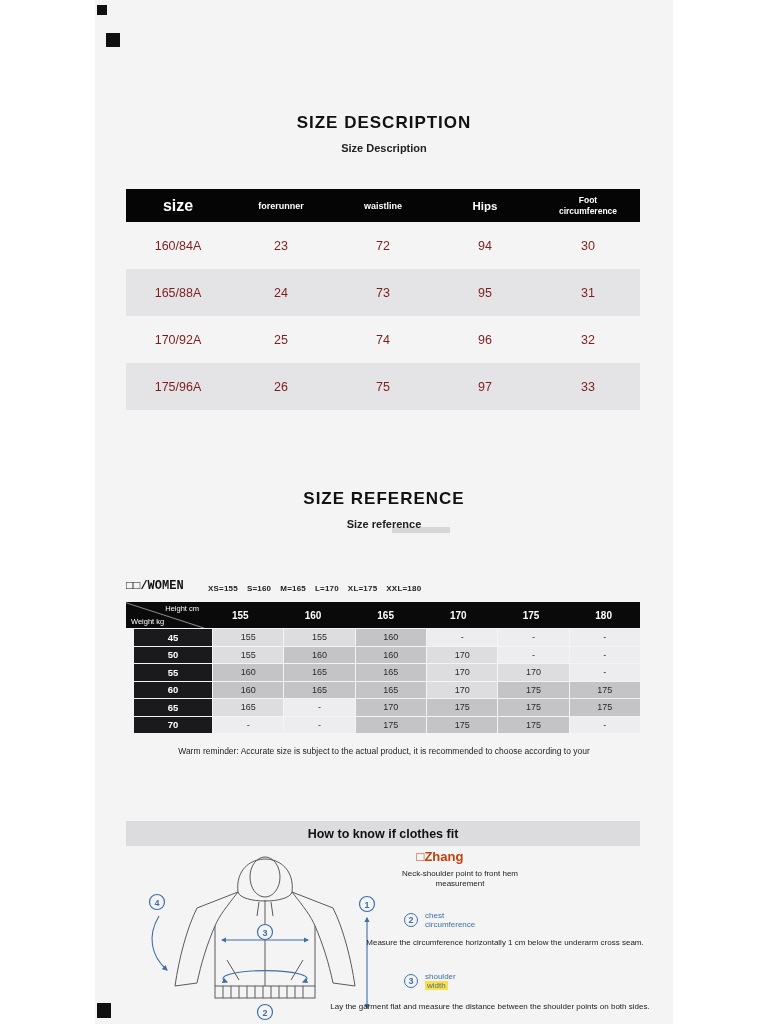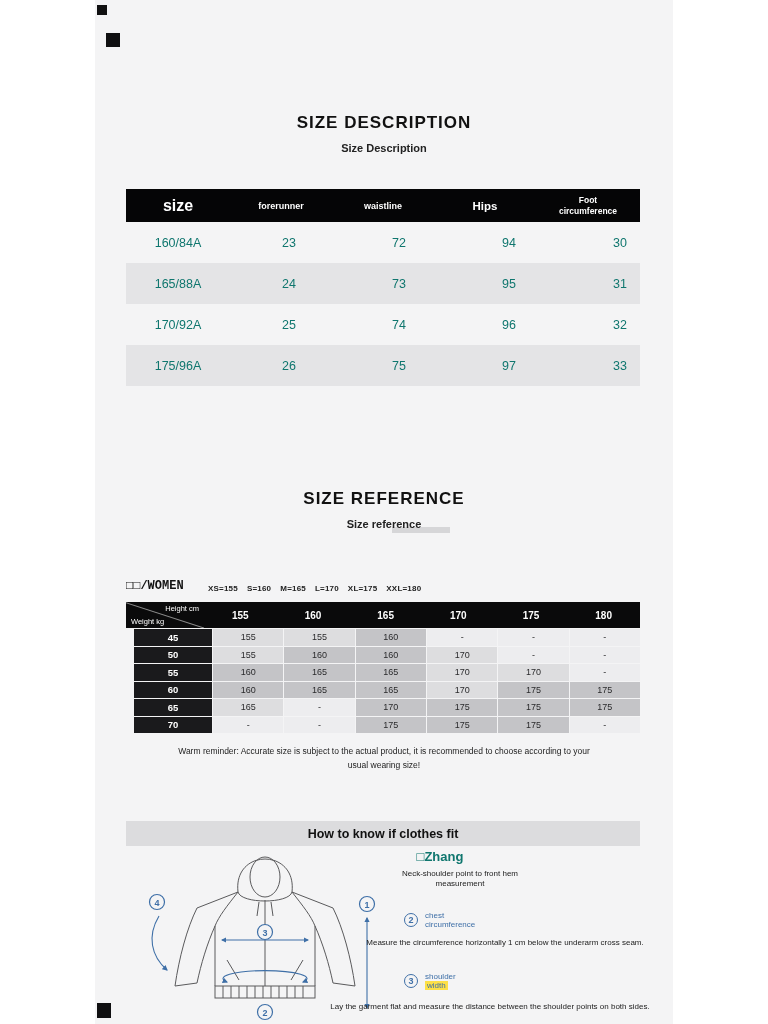--- a/index.html
+++ b/index.html
@@ -37,21 +37,21 @@
   .t1-head {
     display:grid; grid-template-columns:104px 102px 102px 102px 104px;
     background:#050506; color:#fff; height:33px; align-items:center; text-align:center;
   }
   .h-size { font-size:16px; font-weight:700; }
   .h-small { font-size:9px; font-weight:700; }
   .h-hips { font-size:11.5px; font-weight:700; }
   .h-foot { font-size:8.5px; font-weight:700; line-height:1.2; padding:0 18px; }
   .t1-row {
     display:grid; grid-template-columns:104px 102px 102px 102px 104px;
-    height:41px; align-items:center; text-align:center; font-size:12.5px; color:#0f766e;gap:8px;
+    height:47px; align-items:center; text-align:center; font-size:12.5px; color:#7f1d1d;
   }
   .t1-row.odd { background:#e4e4e6; }
   .t1-cell.first { font-size:12.5px; }
 
   
   .gender-label { position:absolute; left:31px; top:579px; font-size:12px; font-weight:700; color:#111;font-family:Liberation Mono, monospace; }
   .legend { position:absolute; left:113px; top:584px; font-size:8px; font-weight:700; color:#222; letter-spacing:.2px; }
   .legend span { margin-right:9px; }
 
   
@@ -79,21 +79,21 @@
   .s1 { background:#dddddf; }
   .s2 { background:#c4c4c7; }
 
   .reminder { position:absolute; left:0; top:745px; width:578px; text-align:center; font-size:8.5px; line-height:1.6; color:#222; }
 
   .fit-banner {
     position:absolute; left:31px; top:783px; width:514px; height:25px;
     background:#dcdcde; display:flex; align-items:center; justify-content:center;
     font-size:12.5px; font-weight:700; color:#111;margin-top:38px;
   }
-  .m1-title { position:absolute; left:300px; top:849px; width:90px; text-align:center; font-size:13px; font-weight:700; color:#0f766e; }
+  .m1-title { position:absolute; left:300px; top:849px; width:90px; text-align:center; font-size:13px; font-weight:700; color:#c2410c; }
   .m1-d1 { position:absolute; left:280px; top:869px; width:170px; text-align:center; font-size:8px; color:#222; }
   .m1-d2 { position:absolute; left:280px; top:879px; width:170px; text-align:center; font-size:8px; color:#222; }
   .num-chip {
     position:absolute; width:14px; height:14px; border:1.2px solid #3e6fa7; border-radius:50%;
     color:#3e6fa7; font-size:9px; font-weight:700; display:flex; align-items:center; justify-content:center;
     background:#f4f4f5;
   }
   .chip-chest { left:309px; top:913px; }
   .chip-shoulder { left:309px; top:974px; }
   .lab-8 { position:absolute; font-size:8px; color:#3e6fa7; }
@@ -225,21 +225,20 @@
             <div class="m-cell s2">175</div>
             <div class="m-cell s2">175</div>
             <div class="m-cell s2">175</div>
             <div class="m-cell s0">-</div>
           </div>
         </div>
     </div>
 
     <div class="reminder">
       <div>Warm reminder: Accurate size is subject to the actual product, it is recommended to choose according to your</div>
-      <div>usual wearing size!</div>
     </div>
 
     <div class="fit-banner">How to know if clothes fit</div>
 
     <svg class="jacket-svg" width="270" height="196" viewBox="0 0 270 196">
       <defs>
         <marker id="ah" viewBox="0 0 10 10" refX="8" refY="5" markerWidth="5" markerHeight="5" orient="auto-start-reverse">
           <path d="M0,0 L10,5 L0,10 z" fill="#3e6fa7"></path>
         </marker>
       </defs>

